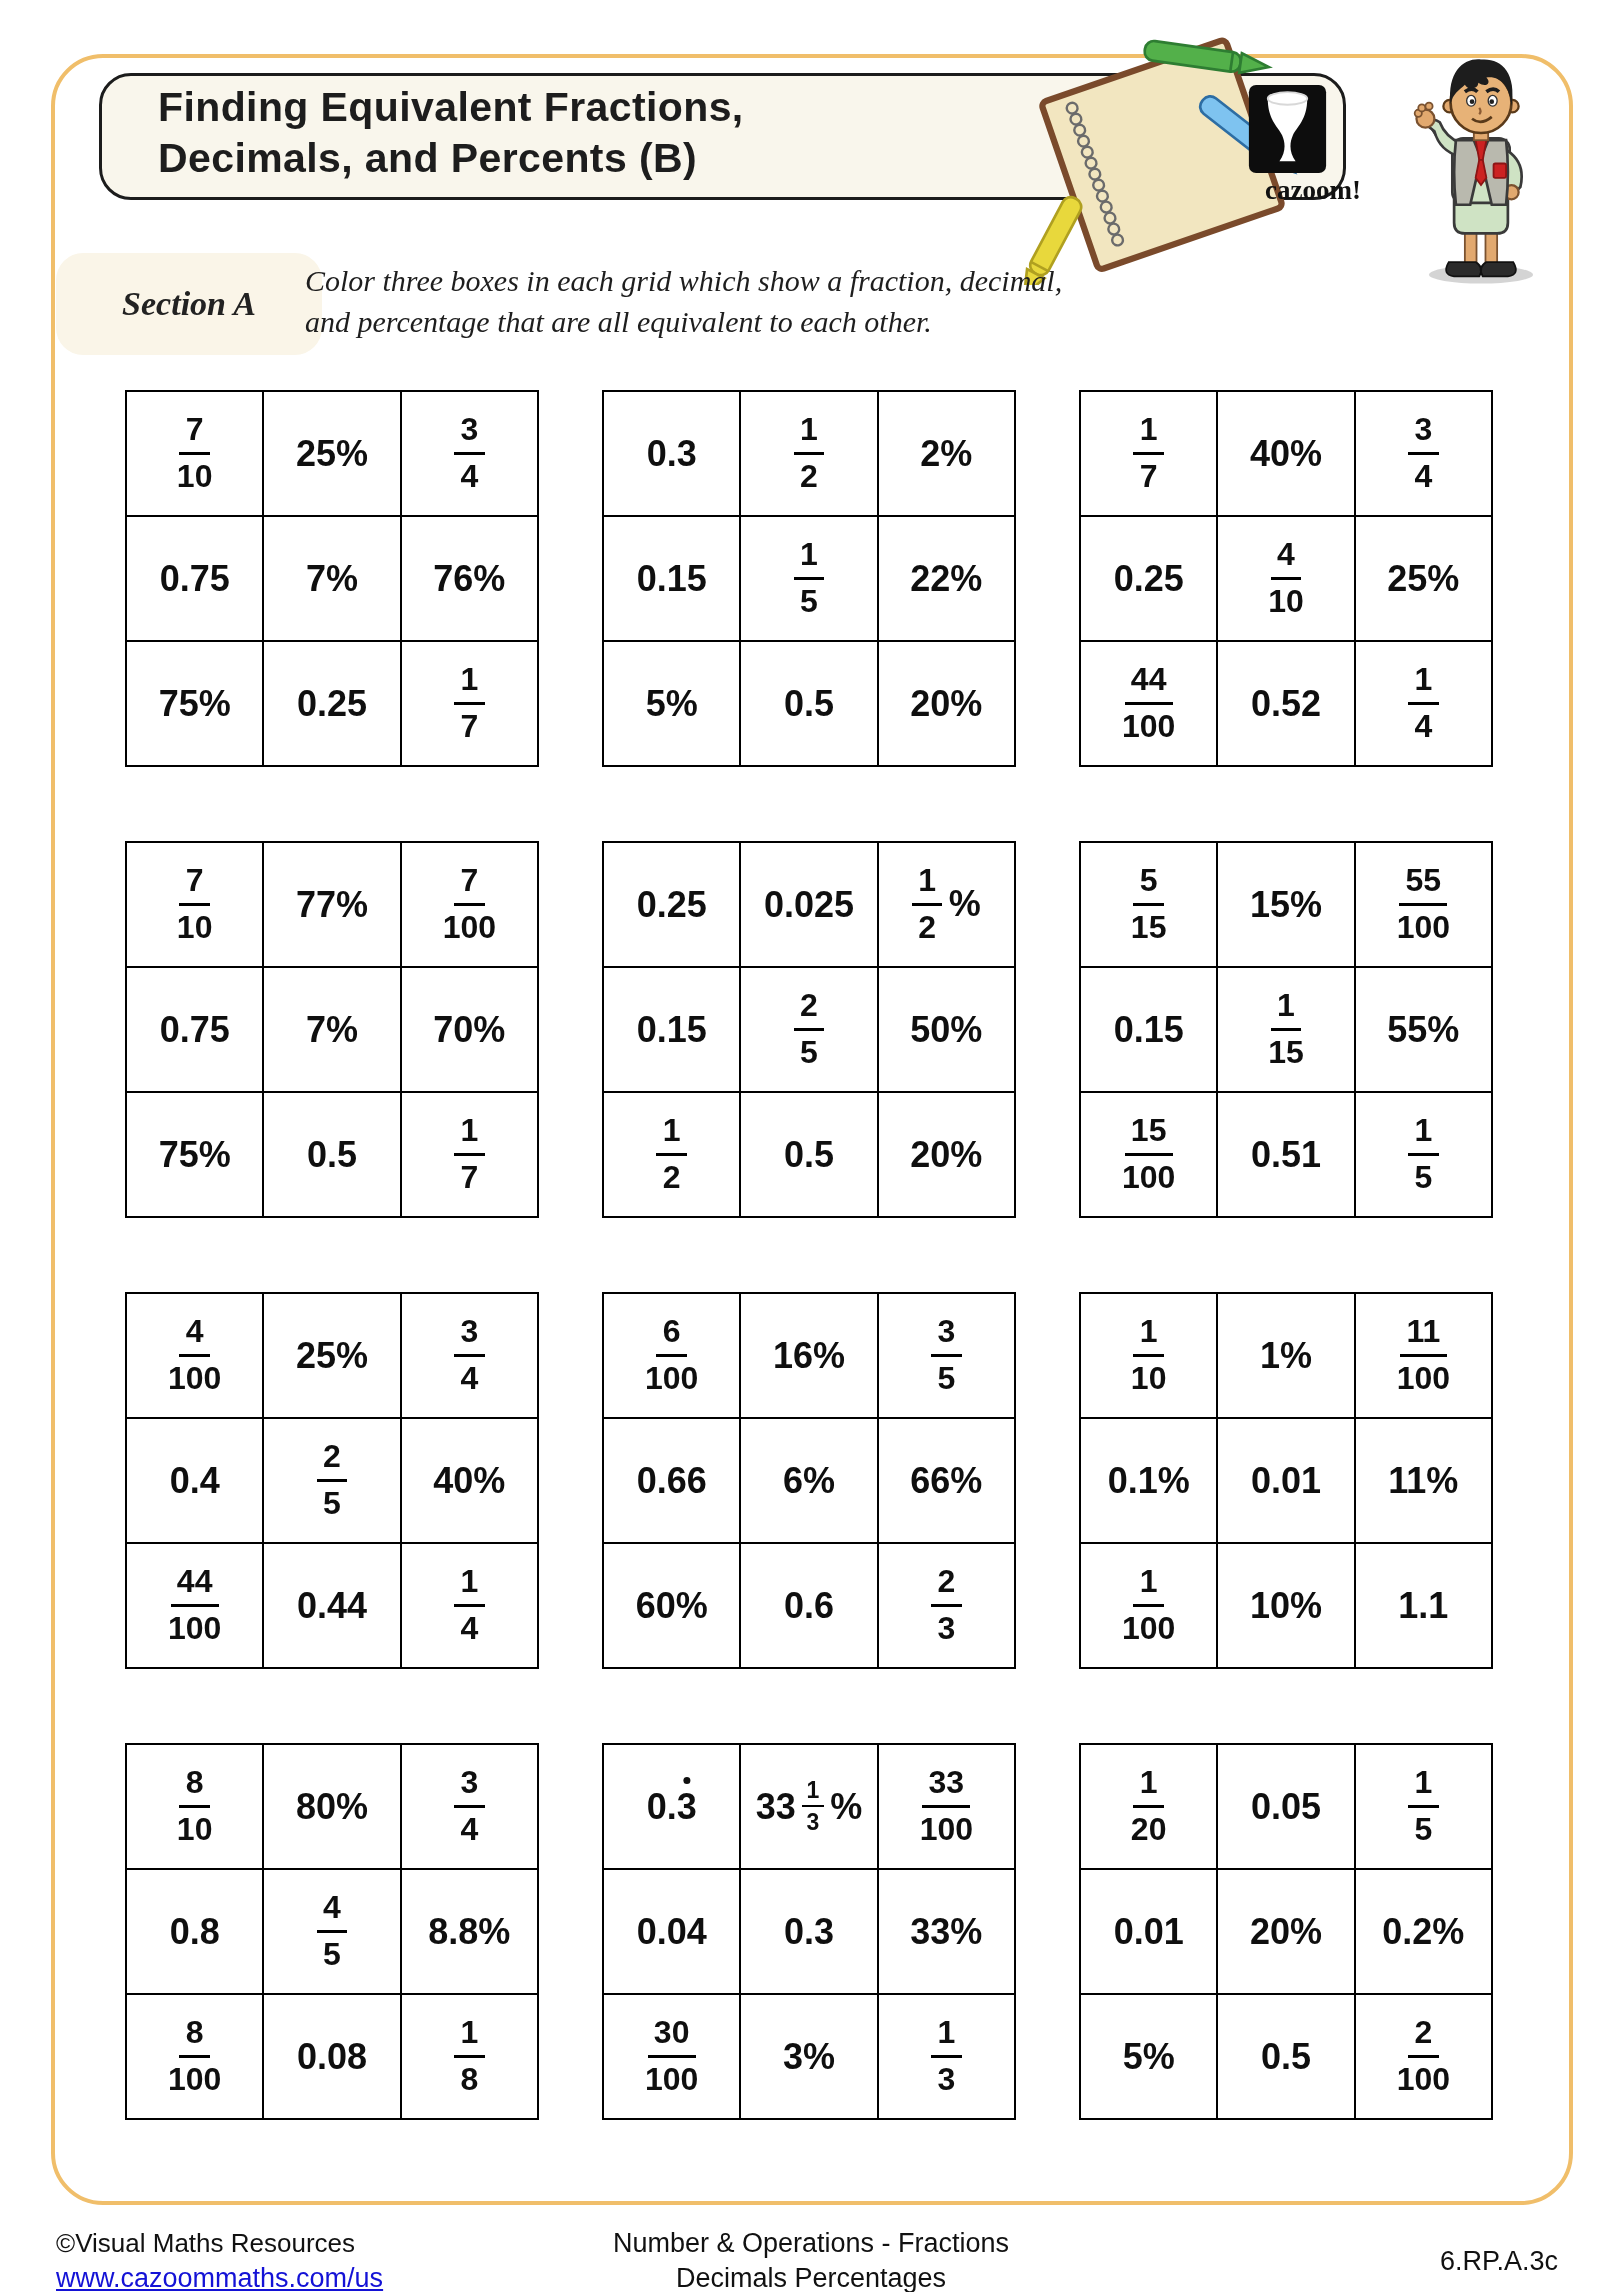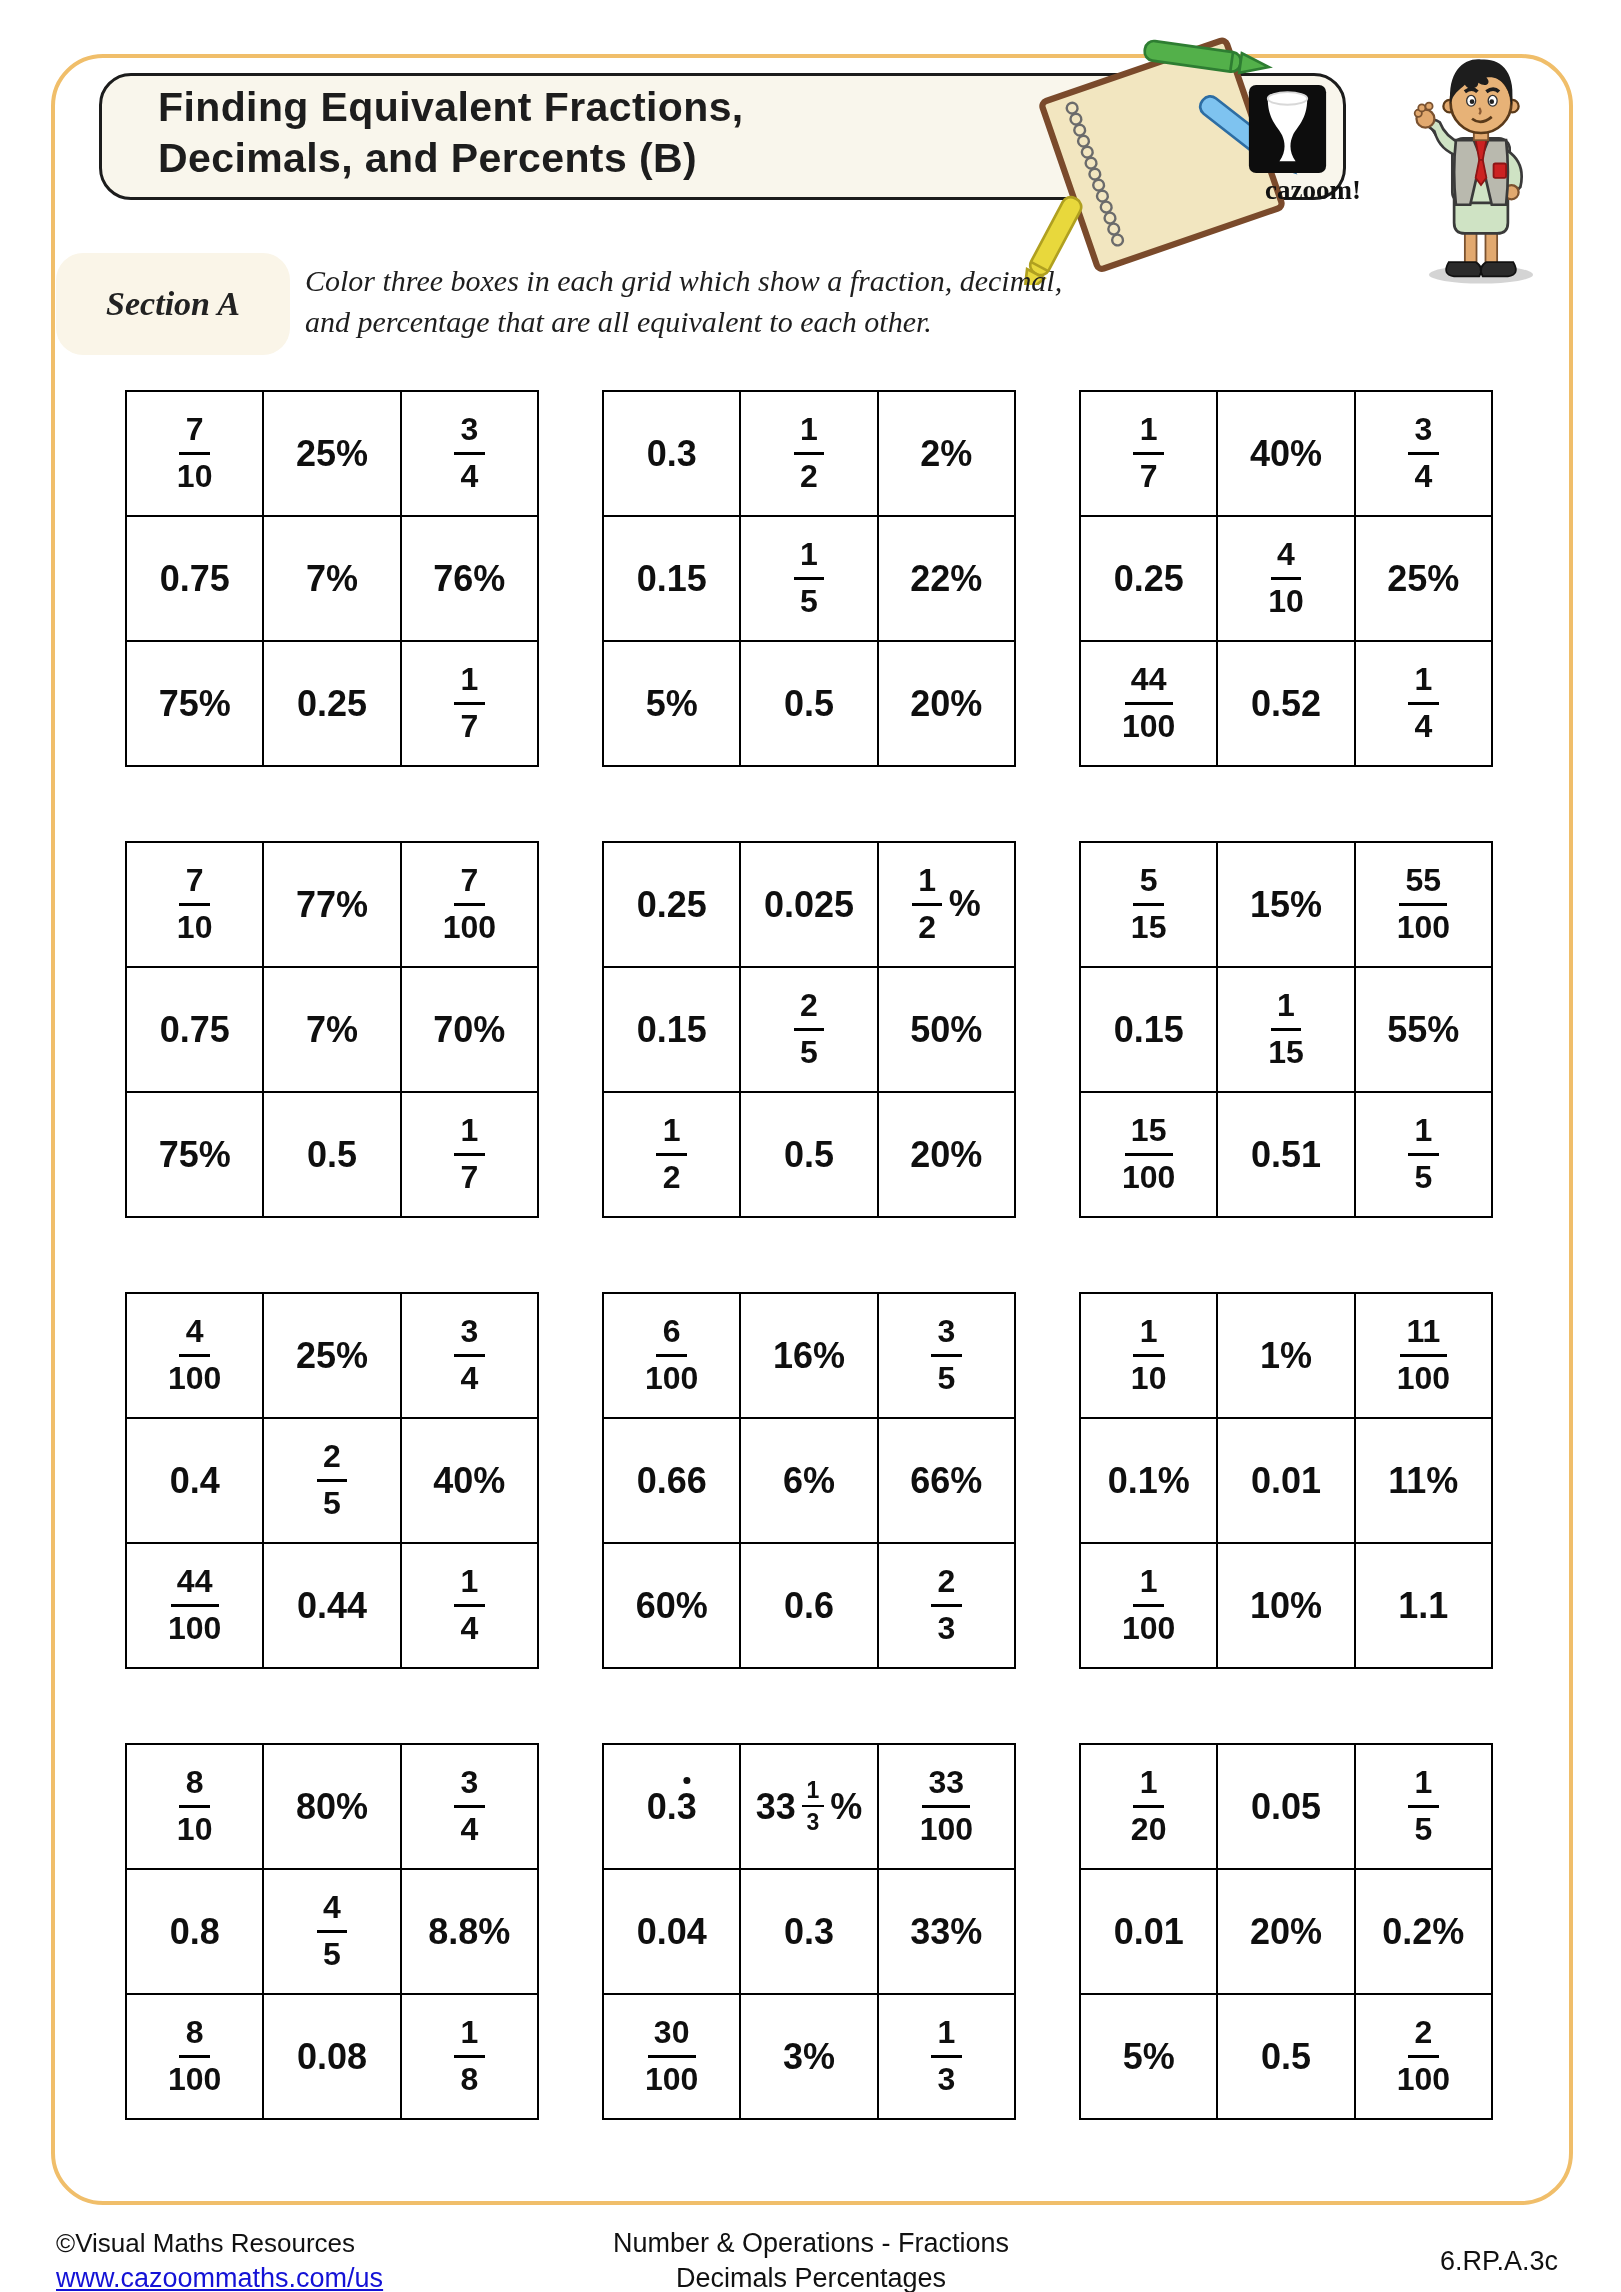--- a/index.html
+++ b/index.html
@@ -19,21 +19,21 @@
     position:absolute; left:146px; top:82px; font-size:41px; font-weight:700;
     line-height:51px; color:#1d1d1d; letter-spacing:0.4px;margin-left:12px;
   }
   .notebook { position:absolute; left:1001px; top:32px; width:322px; height:253px; }
   .logo { position:absolute; left:1214px; top:84px; width:147px; text-align:right; }
   .logo-square { width:79px; height:90px; margin:0 auto; display:block; }
   .logo-text { font-family:"Liberation Serif", serif; font-weight:700; font-size:27px; color:#111; margin-top:0.9px; }
   .boy { position:absolute; left:1386px; top:38px; width:190px; height:251px; }
 
   .section-box {
-    position:absolute; left:56px; top:253px; width:234px; height:102px;
+    position:absolute; left:56px; top:253px; width:266px; height:102px;
     background:#faf5e8; border-radius:27px; display:flex; align-items:center; justify-content:center;
   }
   .section-label { font-family:"Liberation Serif", serif; font-style:italic; font-weight:700; font-size:34px; color:#222; }
   .instructions {
     position:absolute; left:305px; top:260px; font-family:"Liberation Serif", serif;
     font-style:italic; font-size:30px; line-height:41px; color:#1e1e1e;
   }
 
   .grids { position:absolute; left:125px; top:390px; display:grid; grid-template-columns:repeat(3,414px); gap:74px 63px; }
   .grid { display:grid; grid-template-columns:repeat(3,1fr); grid-auto-rows:125px; border:1.8px solid #000; background:#fff; }

